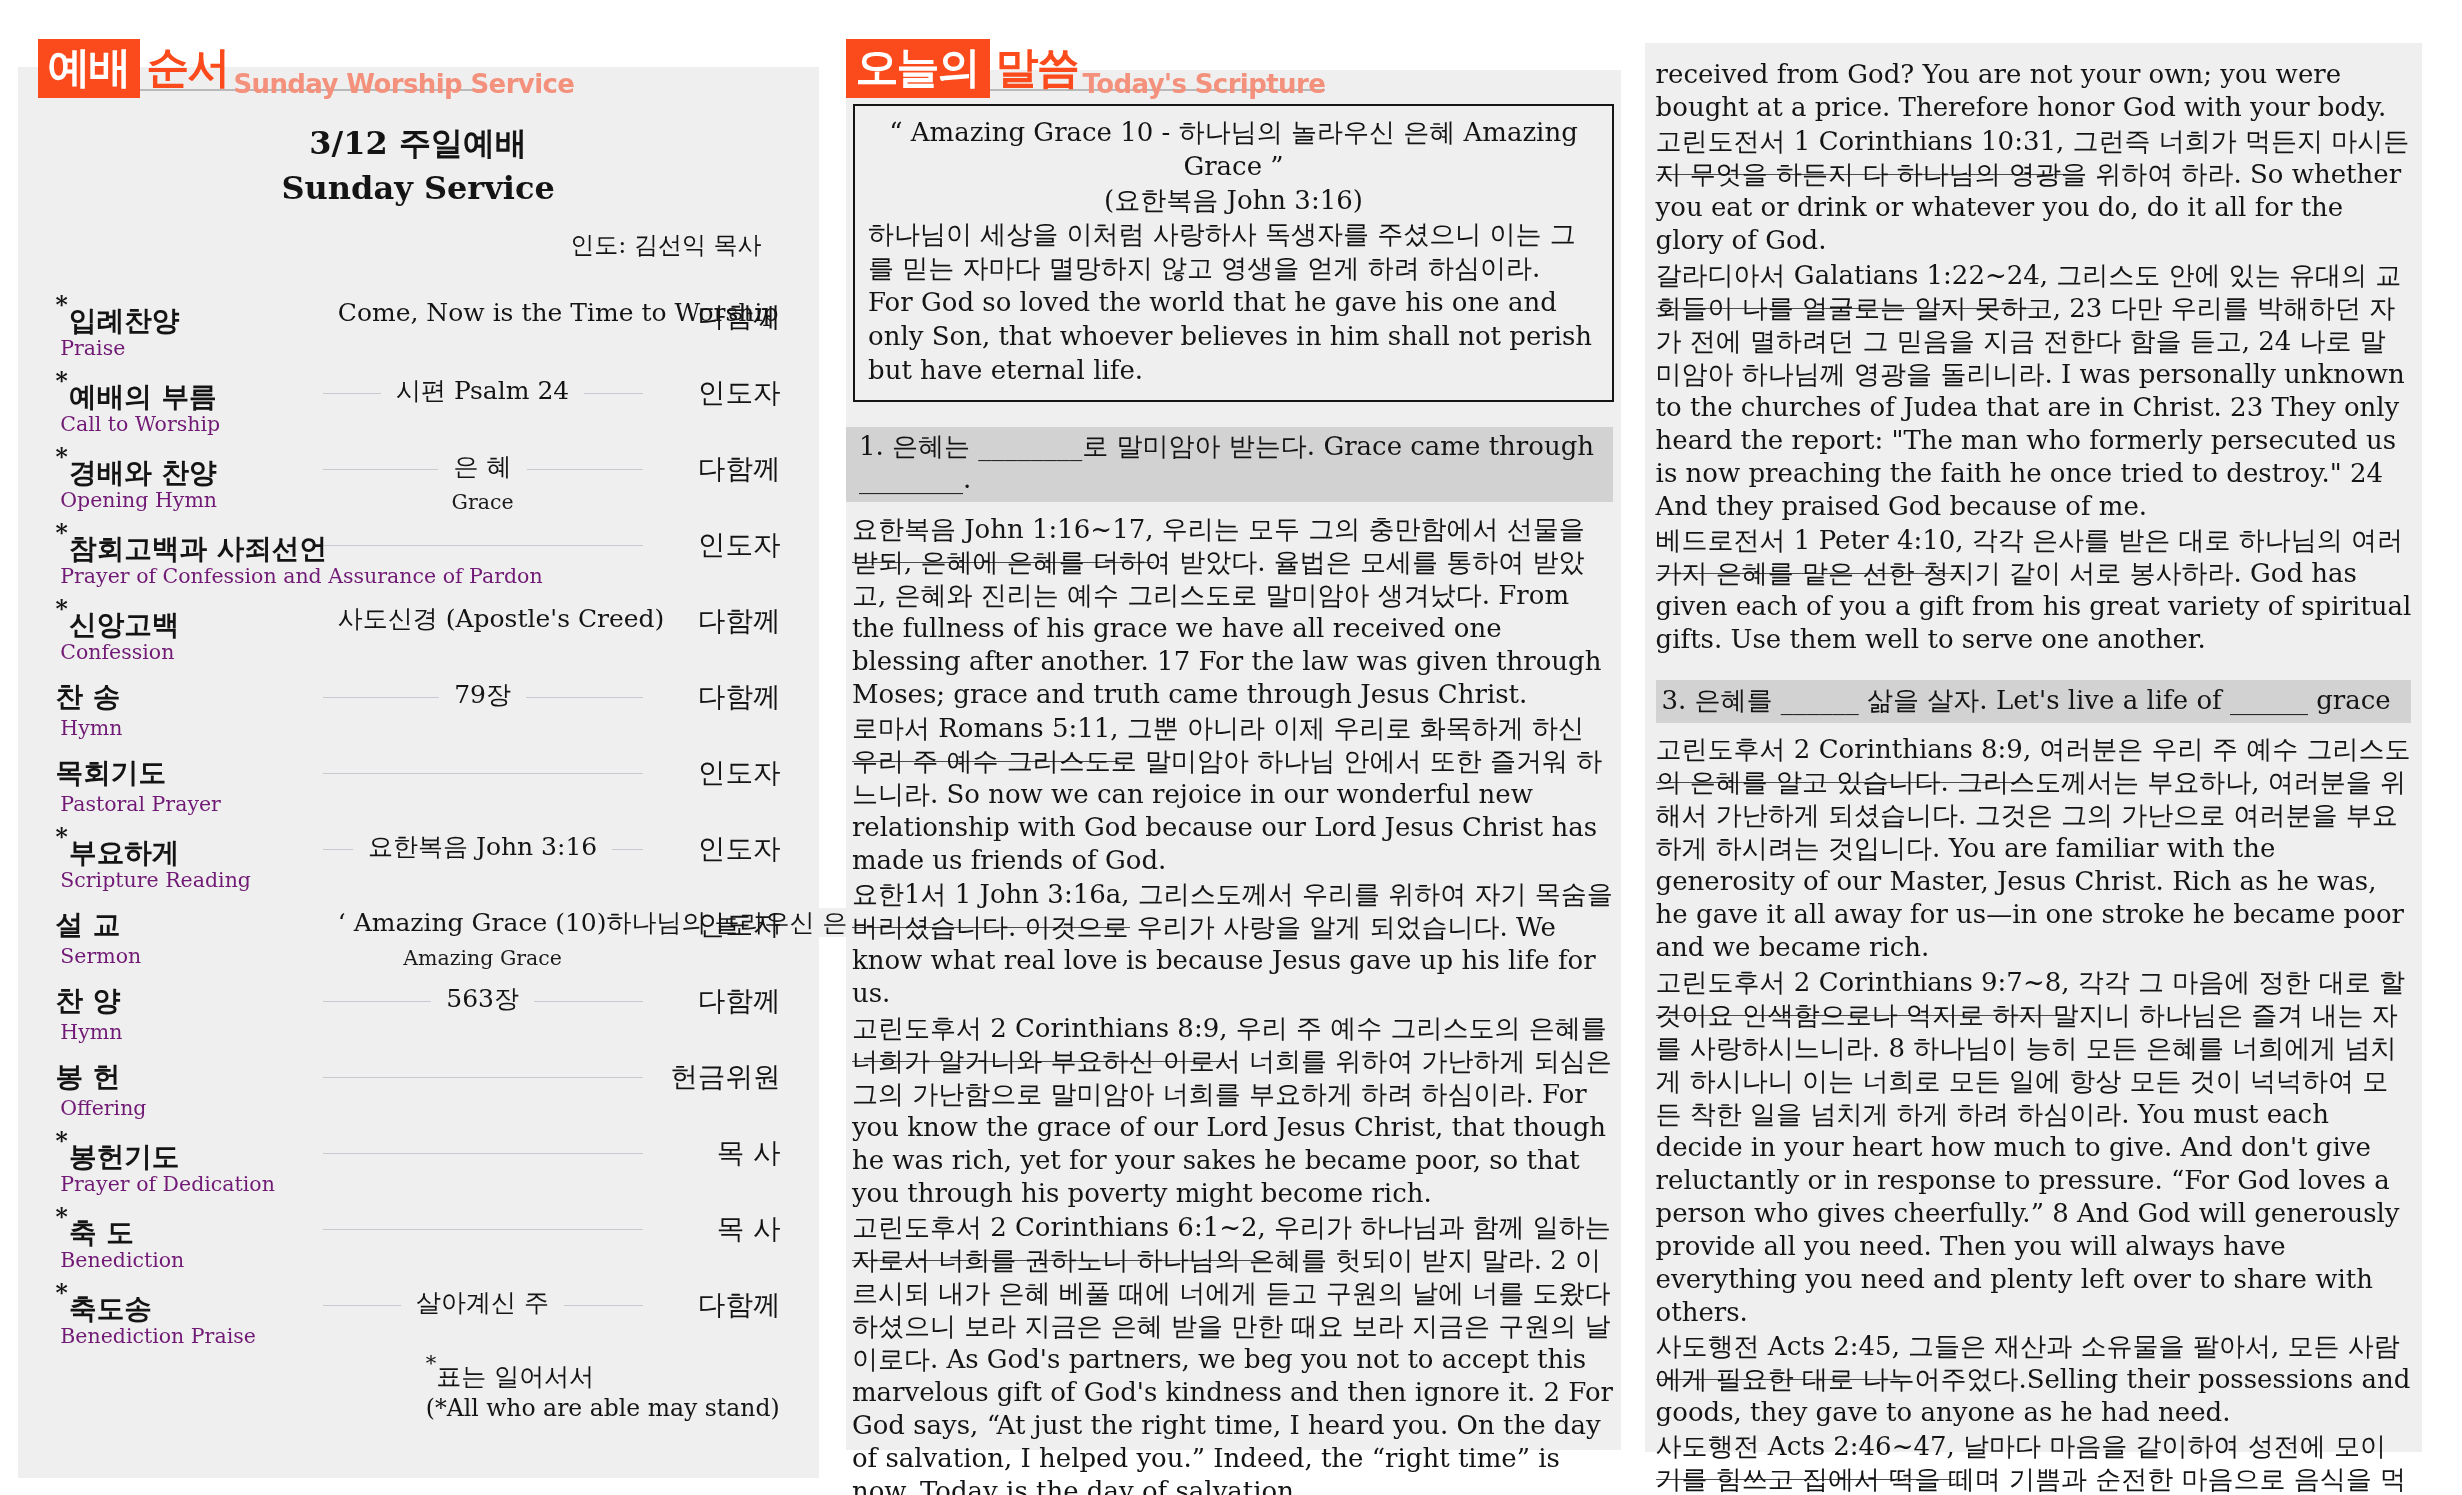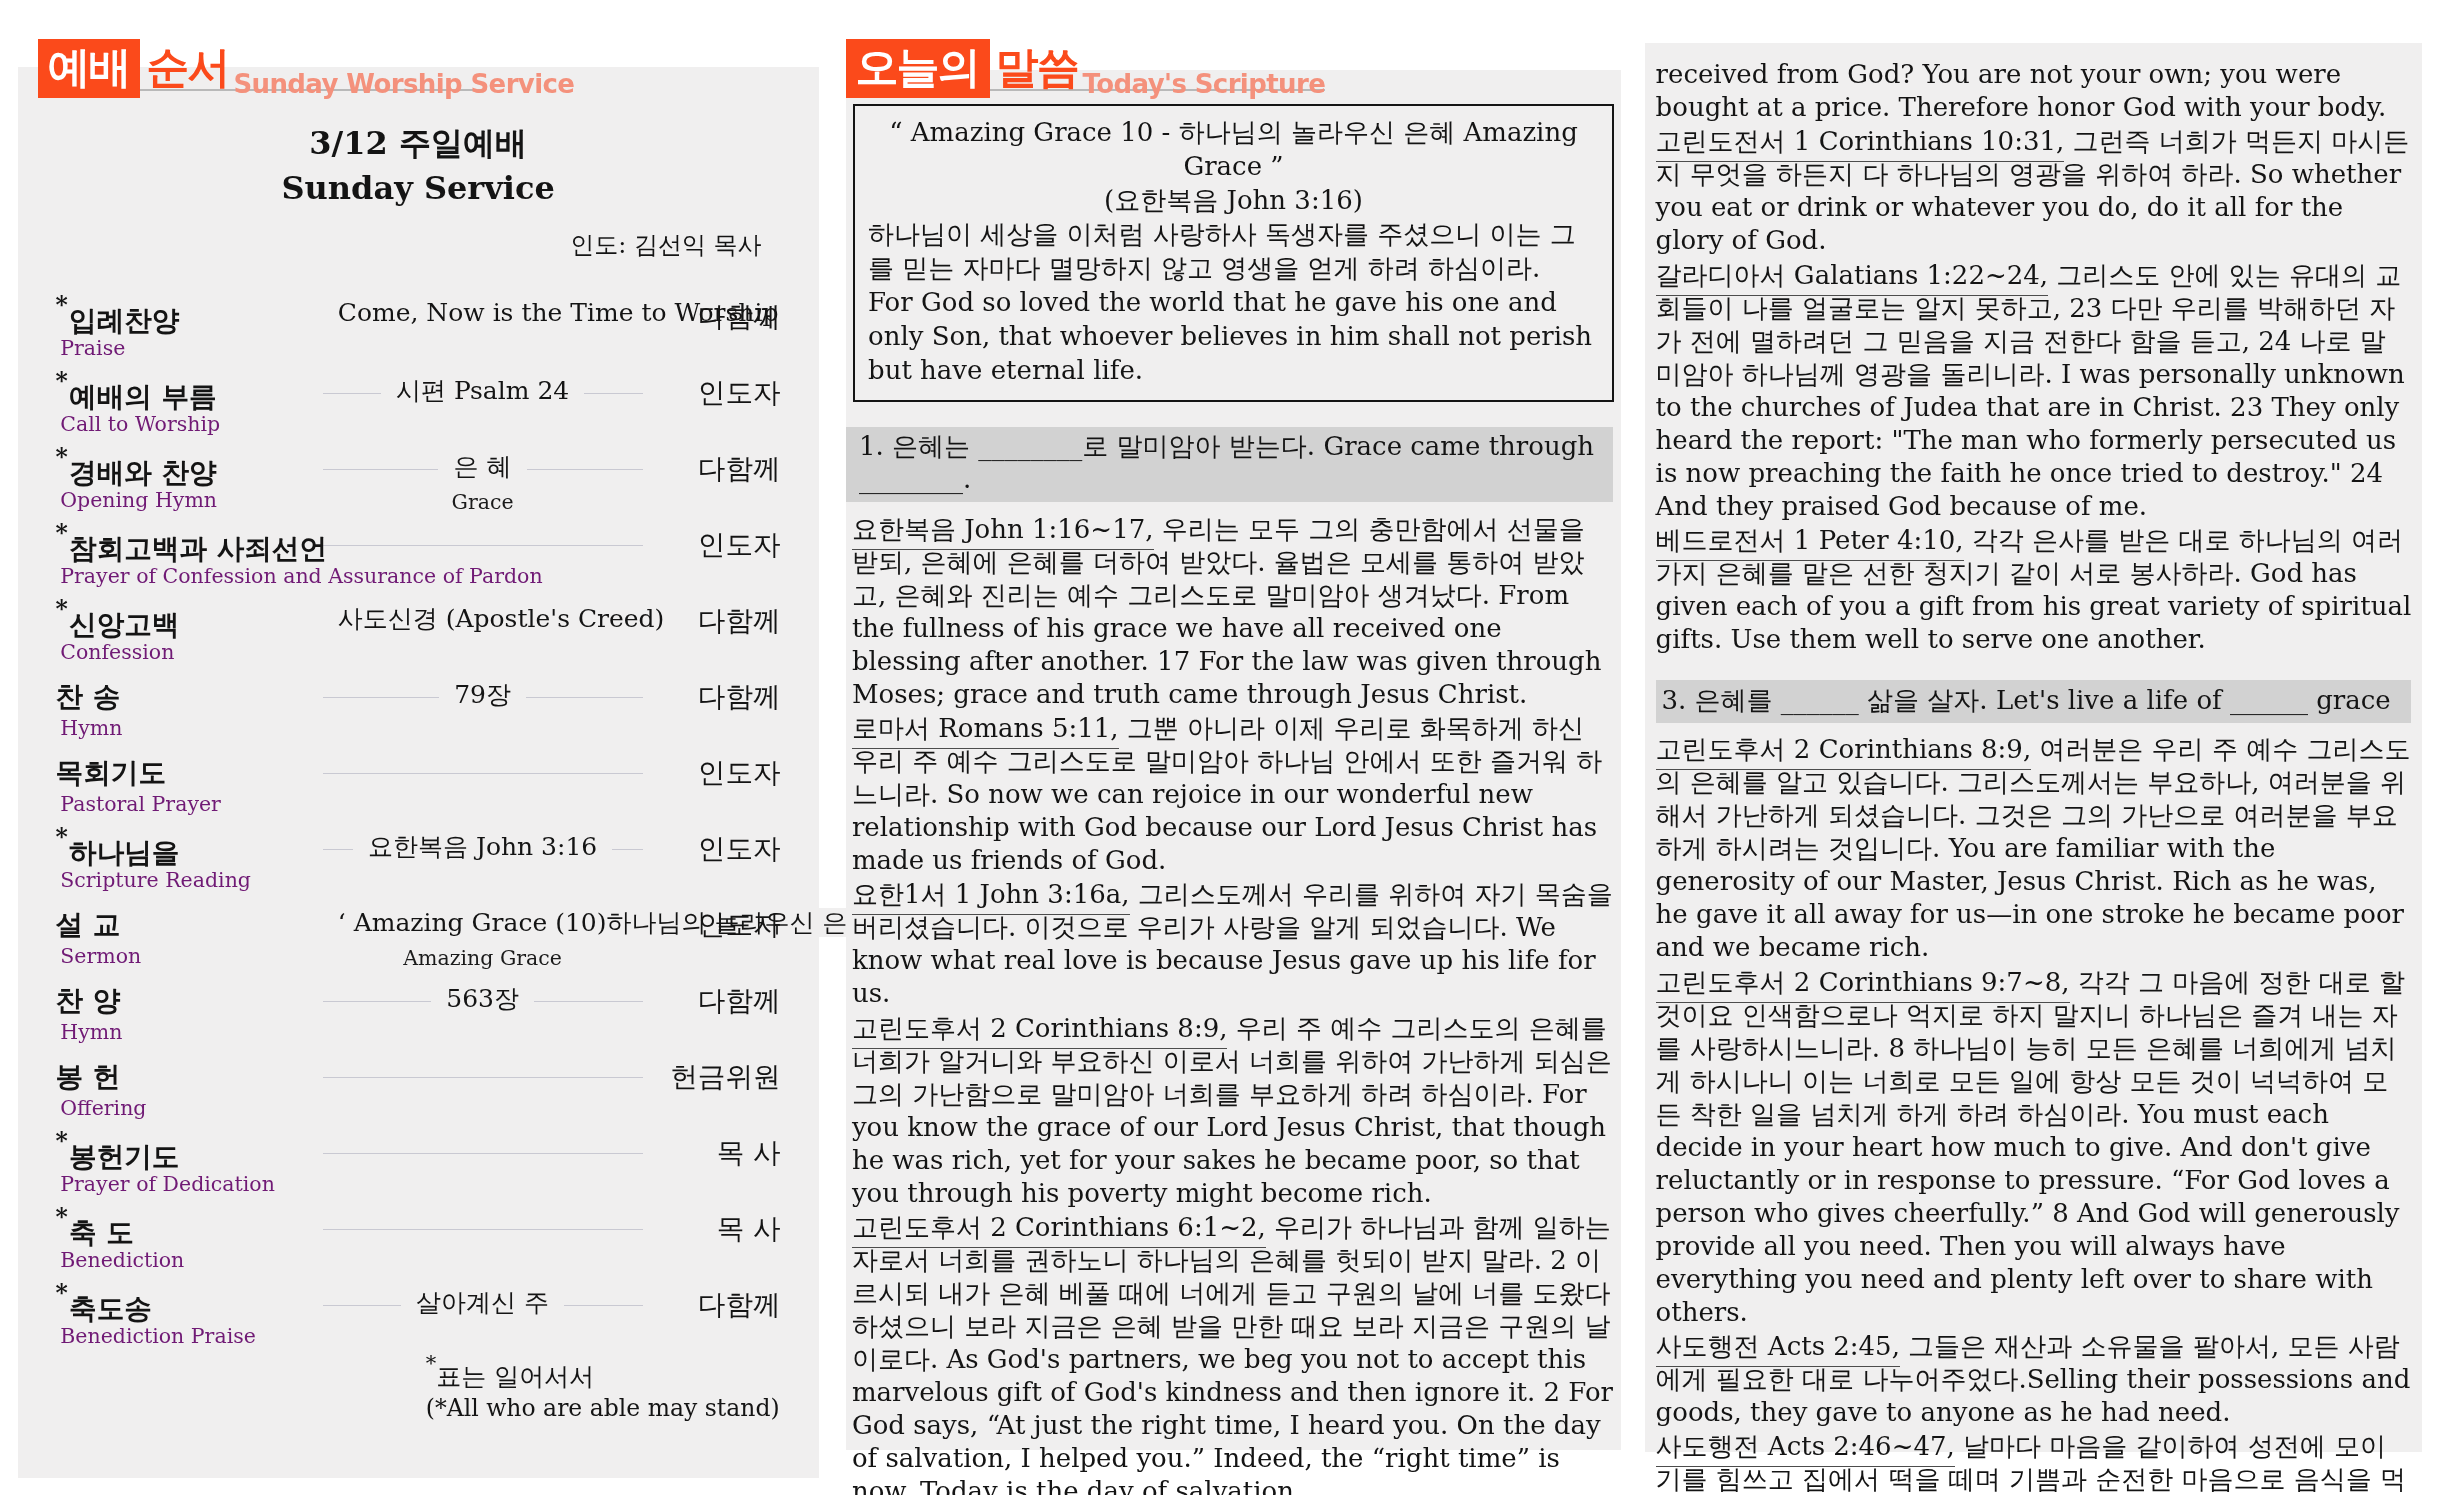--- a/index.html
+++ b/index.html
@@ -42,21 +42,21 @@
 
   
   .scripture-box{margin:34px 7px 0 7px;border:2.3px solid #141414;padding:9.4px 13px 13px 13px;
         font-size:26px;line-height:34px;}
   .scripture-box .bt{text-align:center;}
   .para,.band{font-size:26px;line-height:33px;text-align:left;}
   .band{background:#d2d2d2;margin:24.6px 0 10.6px 0;padding:3.5px 8.2px 5.9px 5.9px;}
   #middle-panel .band,#middle-panel .para{margin-left:5.9px;margin-right:5.9px;}
   #middle-panel .band{margin-left:0;margin-right:8px;padding-left:13px;}
   .para{margin:0 0 1.2px 0;}
-  .para .ref{border-bottom:1.8px solid #4c4c4c;padding-bottom:5px;margin-right:8.2px;}
+  .para .ref{border-bottom:1.8px solid #4c4c4c;padding-bottom:18px;margin-right:8.2px;}
   #middle-panel .flow{margin-top:20px;}
 </style>
 </head>
 <body>
 
 <div id="page">
 
   <div class="col-header" style="left:38px;top:39px;">
     <span class="hbox">예배</span>
     <span class="hrest">순서</span>
@@ -136,21 +136,21 @@
         <div class="w-row">
           <div class="w-line"></div>
           <div class="w-label"><span>목회기도</span></div>
           <div class="w-en">Pastoral Prayer</div>
 
           <div class="w-by">인도자</div>
         </div>
 
         <div class="w-row">
           <div class="w-line"></div>
-          <div class="w-label"><sup class="star">*</sup><span>하나님을</span></div>
+          <div class="w-label"><sup class="star">*</sup><span>부요하게</span></div>
           <div class="w-en">Scripture Reading</div>
           <div class="w-center"><span>요한복음 John 3:16</span></div>
 
           <div class="w-by">인도자</div>
         </div>
 
         <div class="w-row">
           <div class="w-line"></div>
           <div class="w-label"><span>설 교</span></div>
           <div class="w-en">Sermon</div>

